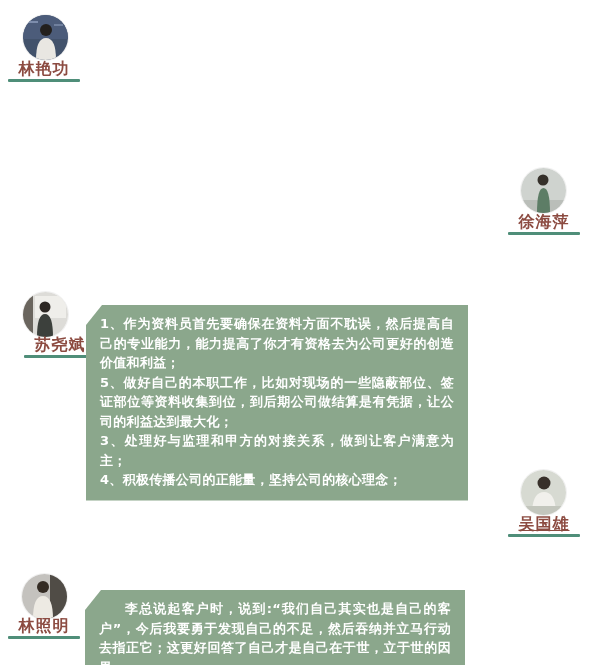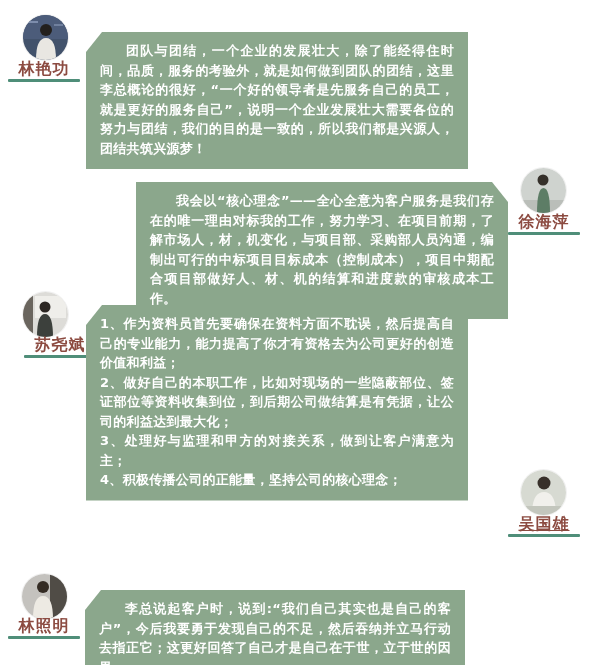--- a/index.html
+++ b/index.html
@@ -41,27 +41,21 @@
       <rect x="4" y="6" width="11" height="2" fill="#93a3c2" opacity=".7"></rect>
       <rect x="31" y="9" width="9" height="2" fill="#93a3c2" opacity=".5"></rect>
       <circle cx="23" cy="15" r="6" fill="#23201d"></circle>
       <path d="M13 45 Q13 23 23 23 Q33 23 33 45 Z" fill="#e9e7e2"></path>
     </svg>
   </div>
   <div class="name nm1">
     <span>林艳功</span>
     <div class="uline"></div>
   </div>
-  <div class="bubble tail-left indent bb1">
-    <div class="txt">团队与团结，一个企业的发展壮大，除了能经得住时间，品质，服务的考验外，就是如何做到团队的团结，这里李总概论的很好，“一个好的领导者是先服务自己的员工，就是更好的服务自己”，说明一个企业发展壮大需要各位的努力与团结，我们的目的是一致的，所以我们都是兴源人，团结共筑兴源梦！</div>
-  </div>
 
-  <div class="bubble tail-right indent bb2">
-    <div class="txt">我会以“核心理念”——全心全意为客户服务是我们存在的唯一理由对标我的工作，努力学习、在项目前期，了解市场人，材，机变化，与项目部、采购部人员沟通，编制出可行的中标项目目标成本（控制成本），项目中期配合项目部做好人、材、机的结算和进度款的审核成本工作。</div>
-  </div>
   <div class="avatar av2">
     <svg viewBox="0 0 45 45" aria-hidden="true">
       <rect width="45" height="45" fill="#cfd3cf"></rect>
       <rect x="0" y="32" width="45" height="13" fill="#babeb9"></rect>
       <circle cx="22" cy="12" r="5.5" fill="#35302a"></circle>
       <path d="M16 45 Q16 20 22.5 20 Q29 20 29 45 Z" fill="#5d7d66"></path>
     </svg>
   </div>
   <div class="name nm2">
     <span>徐海萍</span>
@@ -76,21 +70,21 @@
       <circle cx="22" cy="15" r="5.5" fill="#2c2723"></circle>
       <path d="M14 45 Q14 22 22 22 Q30 22 30 45 Z" fill="#3c403c"></path>
     </svg>
   </div>
   <div class="name nm3">
     <span>苏尧斌</span>
     <div class="uline"></div>
   </div>
   <div class="bubble tail-left bb3">
     <div class="txt">1、作为资料员首先要确保在资料方面不耽误，然后提高自己的专业能力，能力提高了你才有资格去为公司更好的创造价值和利益；
-2、做好自己的本职工作，比如对现场的一些隐蔽部位、签证部位等资料收集到位，到后期公司做结算是有凭据，让公司的利益达到最大化；
+5、做好自己的本职工作，比如对现场的一些隐蔽部位、签证部位等资料收集到位，到后期公司做结算是有凭据，让公司的利益达到最大化；
 3、处理好与监理和甲方的对接关系，做到让客户满意为主；
 4、积极传播公司的正能量，坚持公司的核心理念；</div>
   </div>
 
   <div class="avatar av4">
     <svg viewBox="0 0 45 45" aria-hidden="true">
       <rect width="45" height="45" fill="#d7dad2"></rect>
       <circle cx="23" cy="13" r="6.5" fill="#38302a"></circle>
       <path d="M11 45 Q11 22 23 22 Q35 22 35 45 Z" fill="#f1f0ec"></path>
       <rect x="0" y="36" width="45" height="9" fill="#c3c6bd"></rect>

